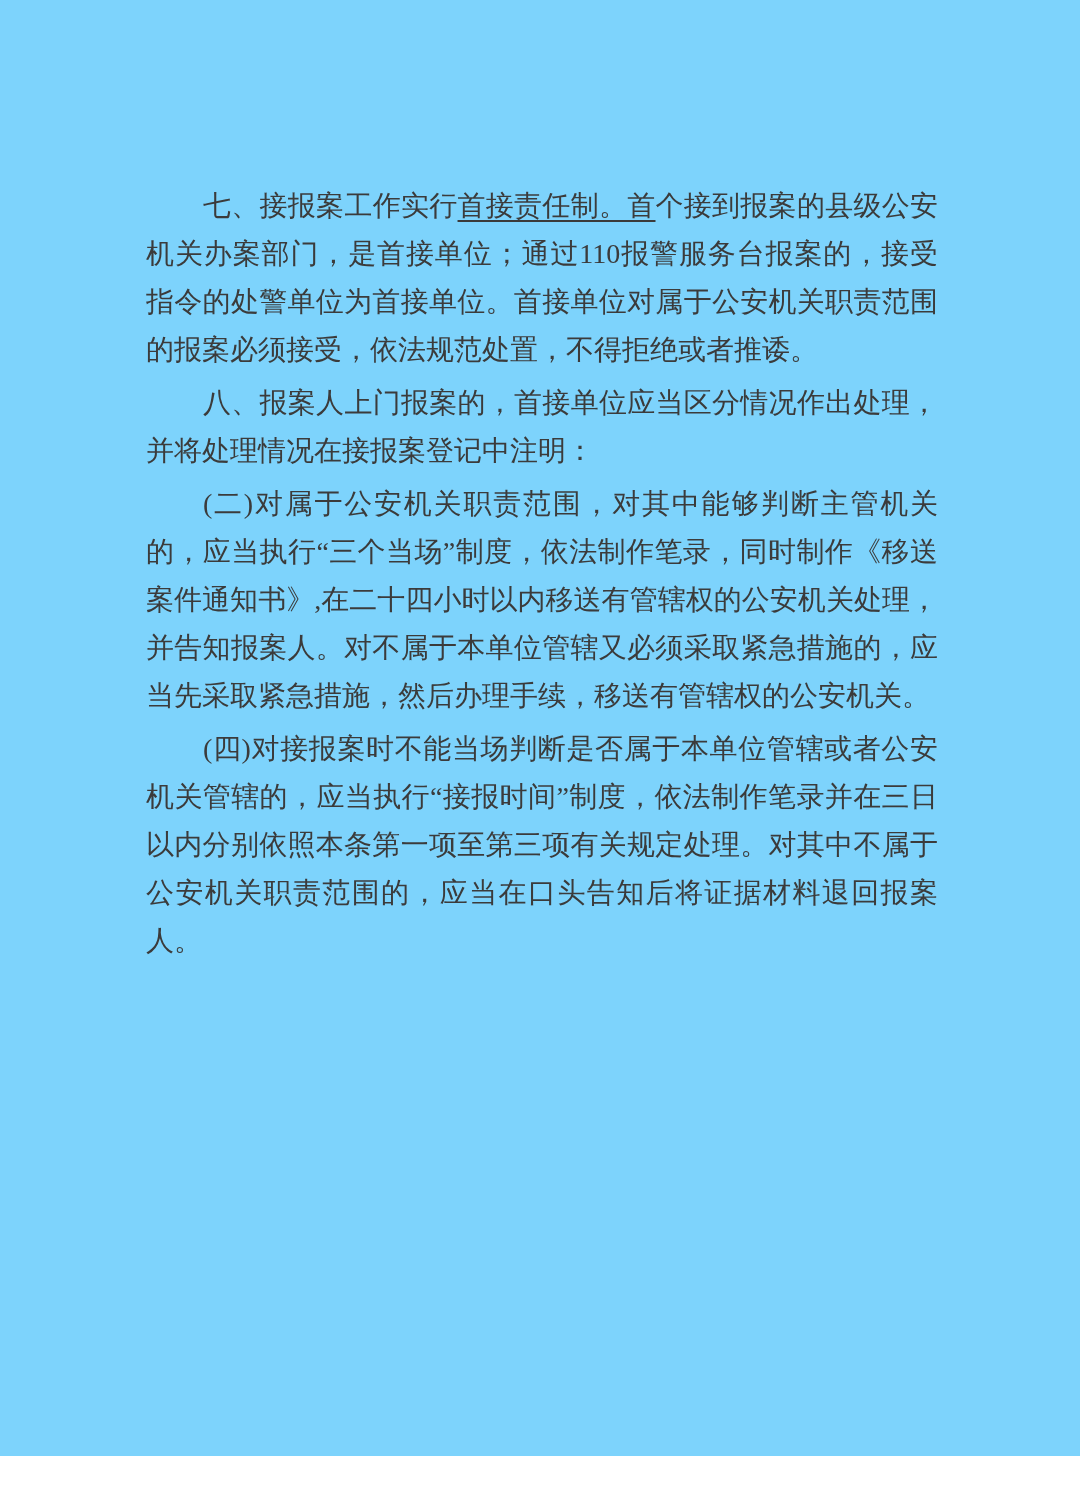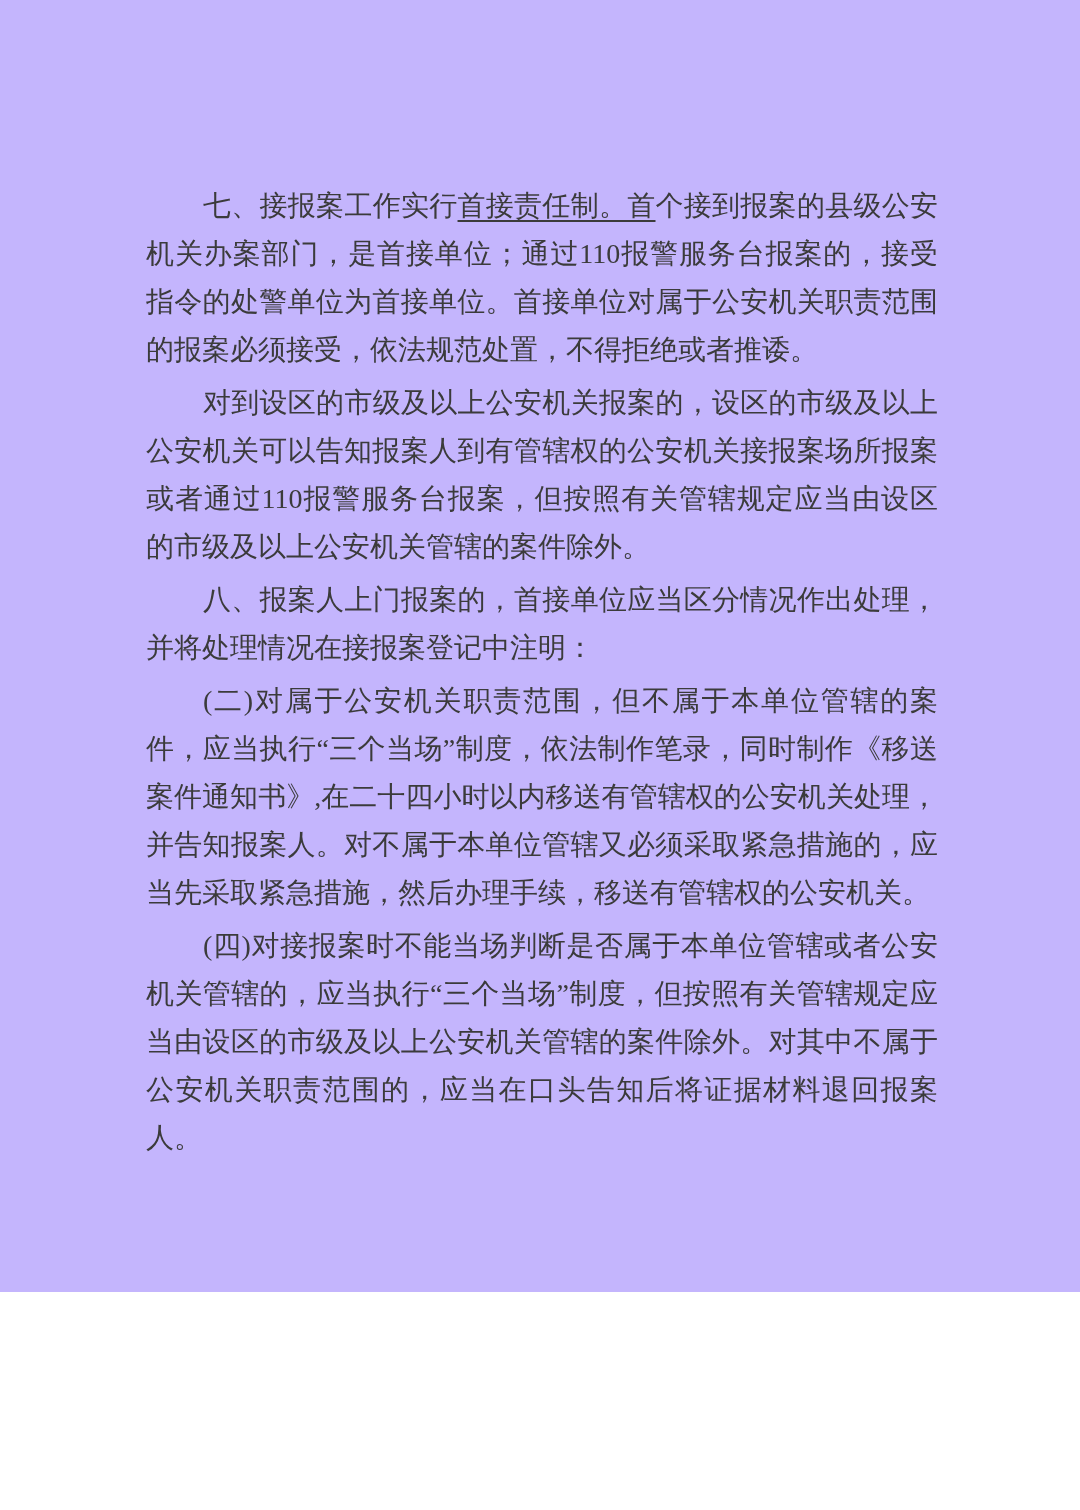--- a/index.html
+++ b/index.html
@@ -3,22 +3,22 @@
 <meta charset="utf-8">
 <style>
   html, body {
     margin: 0;
     padding: 0;
     background: #ffffff;
   }
   .page {
     position: relative;
     width: 1080px;
-    height: 1292px;
-    background: #c4b5fd;
+    height: 1456px;
+    background: #7dd3fc;
     overflow: hidden;
     font-family: "Liberation Serif", "DejaVu Serif", serif;
   }
   .doc-body {
     position: absolute;
     top: 182px;
     left: 146px;
     width: 792px;
     color: #3b3b3b;
     font-size: 28px;
@@ -38,24 +38,23 @@
   }
 </style>
 </head>
 <body>
 
 <div class="page">
   <div class="doc-body">
 
     <p><span>七、接报案工作实行</span><span class="u">首接责任制。首</span><span>个接到报案的县级公安机关办案部门，是首接单位；通过110报警服务台报案的，接受指令的处警单位为首接单位。首接单位对属于公安机关职责范围的报案必须接受，依法规范处置，不得拒绝或者推诿。</span></p>
 
-    <p><span>对到设区的市级及以上公安机关报案的，设区的市级及以上公安机关可以告知报案人到有管辖权的公安机关接报案场所报案或者通过110报警服务台报案，但按照有关管辖规定应当由设区的市级及以上公安机关管辖的案件除外。</span></p>
 
     <p><span>八、报案人上门报案的，首接单位应当区分情况作出处理，并将处理情况在接报案登记中注明：</span></p>
 
 
-    <p><span>(二)对属于公安机关职责范围，但不属于本单位管辖的案件，应当执行“三个当场”制度，依法制作笔录，同时制作《移送案件通知书》,在二十四小时以内移送有管辖权的公安机关处理，并告知报案人。对不属于本单位管辖又必须采取紧急措施的，应当先采取紧急措施，然后办理手续，移送有管辖权的公安机关。</span></p>
+    <p><span>(二)对属于公安机关职责范围，对其中能够判断主管机关的，应当执行“三个当场”制度，依法制作笔录，同时制作《移送案件通知书》,在二十四小时以内移送有管辖权的公安机关处理，并告知报案人。对不属于本单位管辖又必须采取紧急措施的，应当先采取紧急措施，然后办理手续，移送有管辖权的公安机关。</span></p>
 
 
-    <p><span>(四)对接报案时不能当场判断是否属于本单位管辖或者公安机关管辖的，应当执行“三个当场”制度，但按照有关管辖规定应当由设区的市级及以上公安机关管辖的案件除外。对其中不属于公安机关职责范围的，应当在口头告知后将证据材料退回报案人。</span></p>
+    <p><span>(四)对接报案时不能当场判断是否属于本单位管辖或者公安机关管辖的，应当执行“接报时间”制度，依法制作笔录并在三日以内分别依照本条第一项至第三项有关规定处理。对其中不属于公安机关职责范围的，应当在口头告知后将证据材料退回报案人。</span></p>
 
   </div>
 </div>
 
 </body></html>

